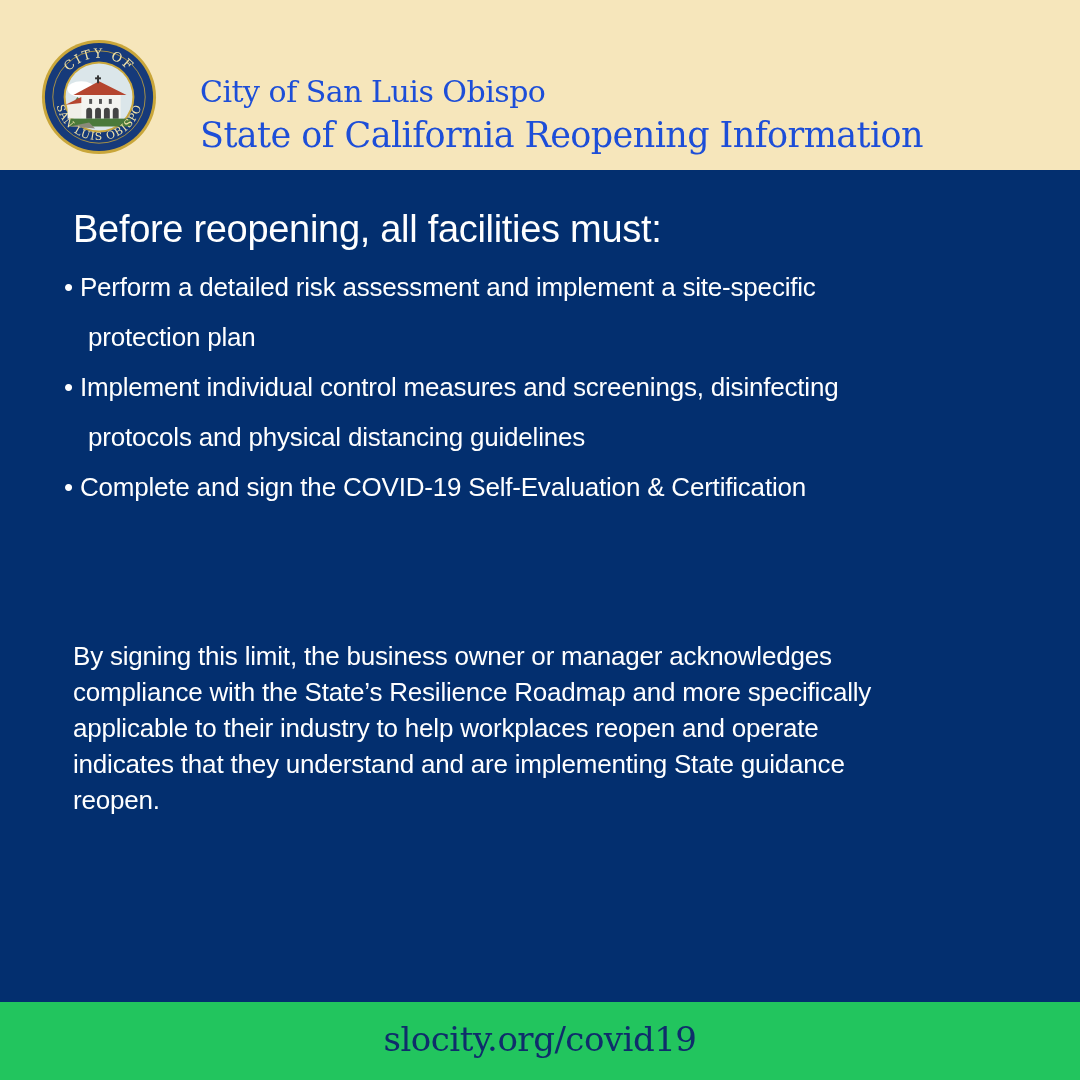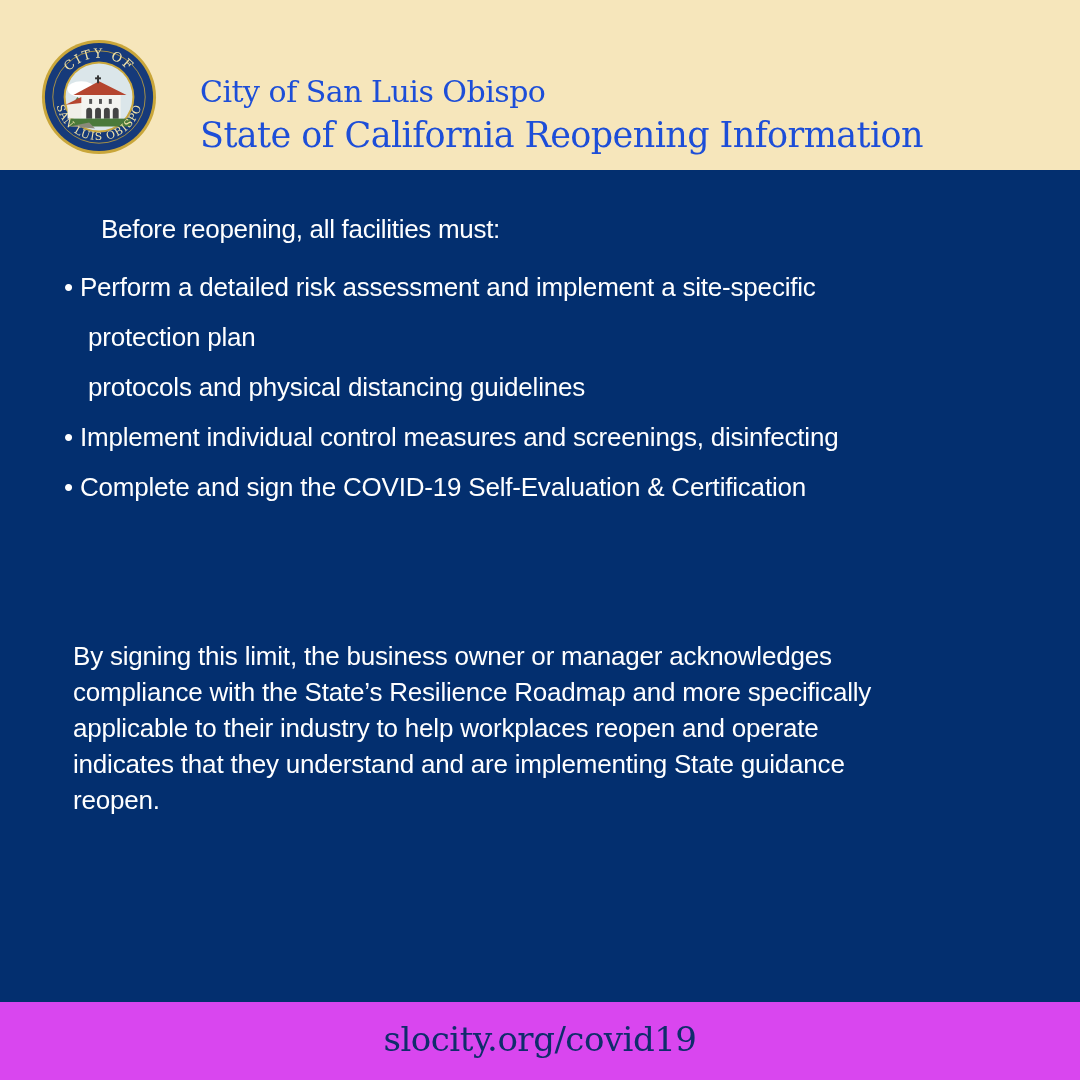--- a/index.html
+++ b/index.html
@@ -20,21 +20,21 @@
     .header-line1 { font-size: 30px; line-height: 40px; letter-spacing: -0.5px; }
     .header-line2 { font-size: 35px; line-height: 46px; letter-spacing: -0.6px; text-align: center; }
 
     .main {
       position: absolute; left: 0; top: 170px; width: 1080px; height: 832px;
       background: #032f6f; color: #ffffff;
       font-family: "Liberation Sans", sans-serif;
     }
     .main-heading {
       position: absolute; left: 73px; top: 36px;
-      font-size: 26px; line-height: 46px; letter-spacing: -0.3px; margin-left: 28px;
+      font-size: 38px; line-height: 46px; letter-spacing: -0.3px;
     }
     .bullets { position: absolute; left: 64px; top: 92px; width: 960px; }
     .bullet-line {
       font-size: 26px; line-height: 50px; height: 50px; white-space: nowrap; letter-spacing: -0.2px;
     }
     .cont1 { padding-left: 24px; }
     .cont2 { padding-left: 17px; }
 
     .paragraph {
       position: absolute; left: 73px; top: 468px; width: 960px;
@@ -42,21 +42,21 @@
     }
     .para-line { white-space: nowrap; }
 
     .toolkit {
       position: absolute; left: 0; top: 700px; width: 1080px; text-align: center;
       font-size: 26px; line-height: 40px; letter-spacing: -0.2px;
     }
 
     .footer {
       position: absolute; left: 0; top: 1002px; width: 1080px; height: 78px;
-      background: #d946ef; text-align: center;
+      background: #22c55e; text-align: center;
     }
     .footer-url {
       font-family: "DejaVu Serif", serif; color: #0f2d6b;
       font-size: 34px; line-height: 74px; letter-spacing: -0.5px; text-decoration: none;
     }
   </style>
 </head>
 <body>
 
 <div class="page">
@@ -100,22 +100,22 @@
       <div class="header-line2">State of California Reopening Information</div>
     </div>
   </div>
 
   <div class="main">
     <div class="main-heading">Before reopening, all facilities must:</div>
 
     <div class="bullets">
       <div class="bullet-line">• Perform a detailed risk assessment and implement a site-specific</div>
       <div class="bullet-line cont1">protection plan</div>
+      <div class="bullet-line">• Implement individual control measures and screenings, disinfecting</div>
       <div class="bullet-line cont1">protocols and physical distancing guidelines</div>
-      <div class="bullet-line">• Implement individual control measures and screenings, disinfecting</div>
       <div class="bullet-line">• Complete and sign the COVID-19 Self-Evaluation &amp; Certification</div>
     </div>
 
     <div class="paragraph">
       <div class="para-line">By signing this limit, the business owner or manager acknowledges</div>
       <div class="para-line">compliance with the State’s Resilience Roadmap and more specifically</div>
       <div class="para-line">applicable to their industry to help workplaces reopen and operate</div>
       <div class="para-line">indicates that they understand and are implementing State guidance</div>
       <div class="para-line">reopen.</div>
     </div>

